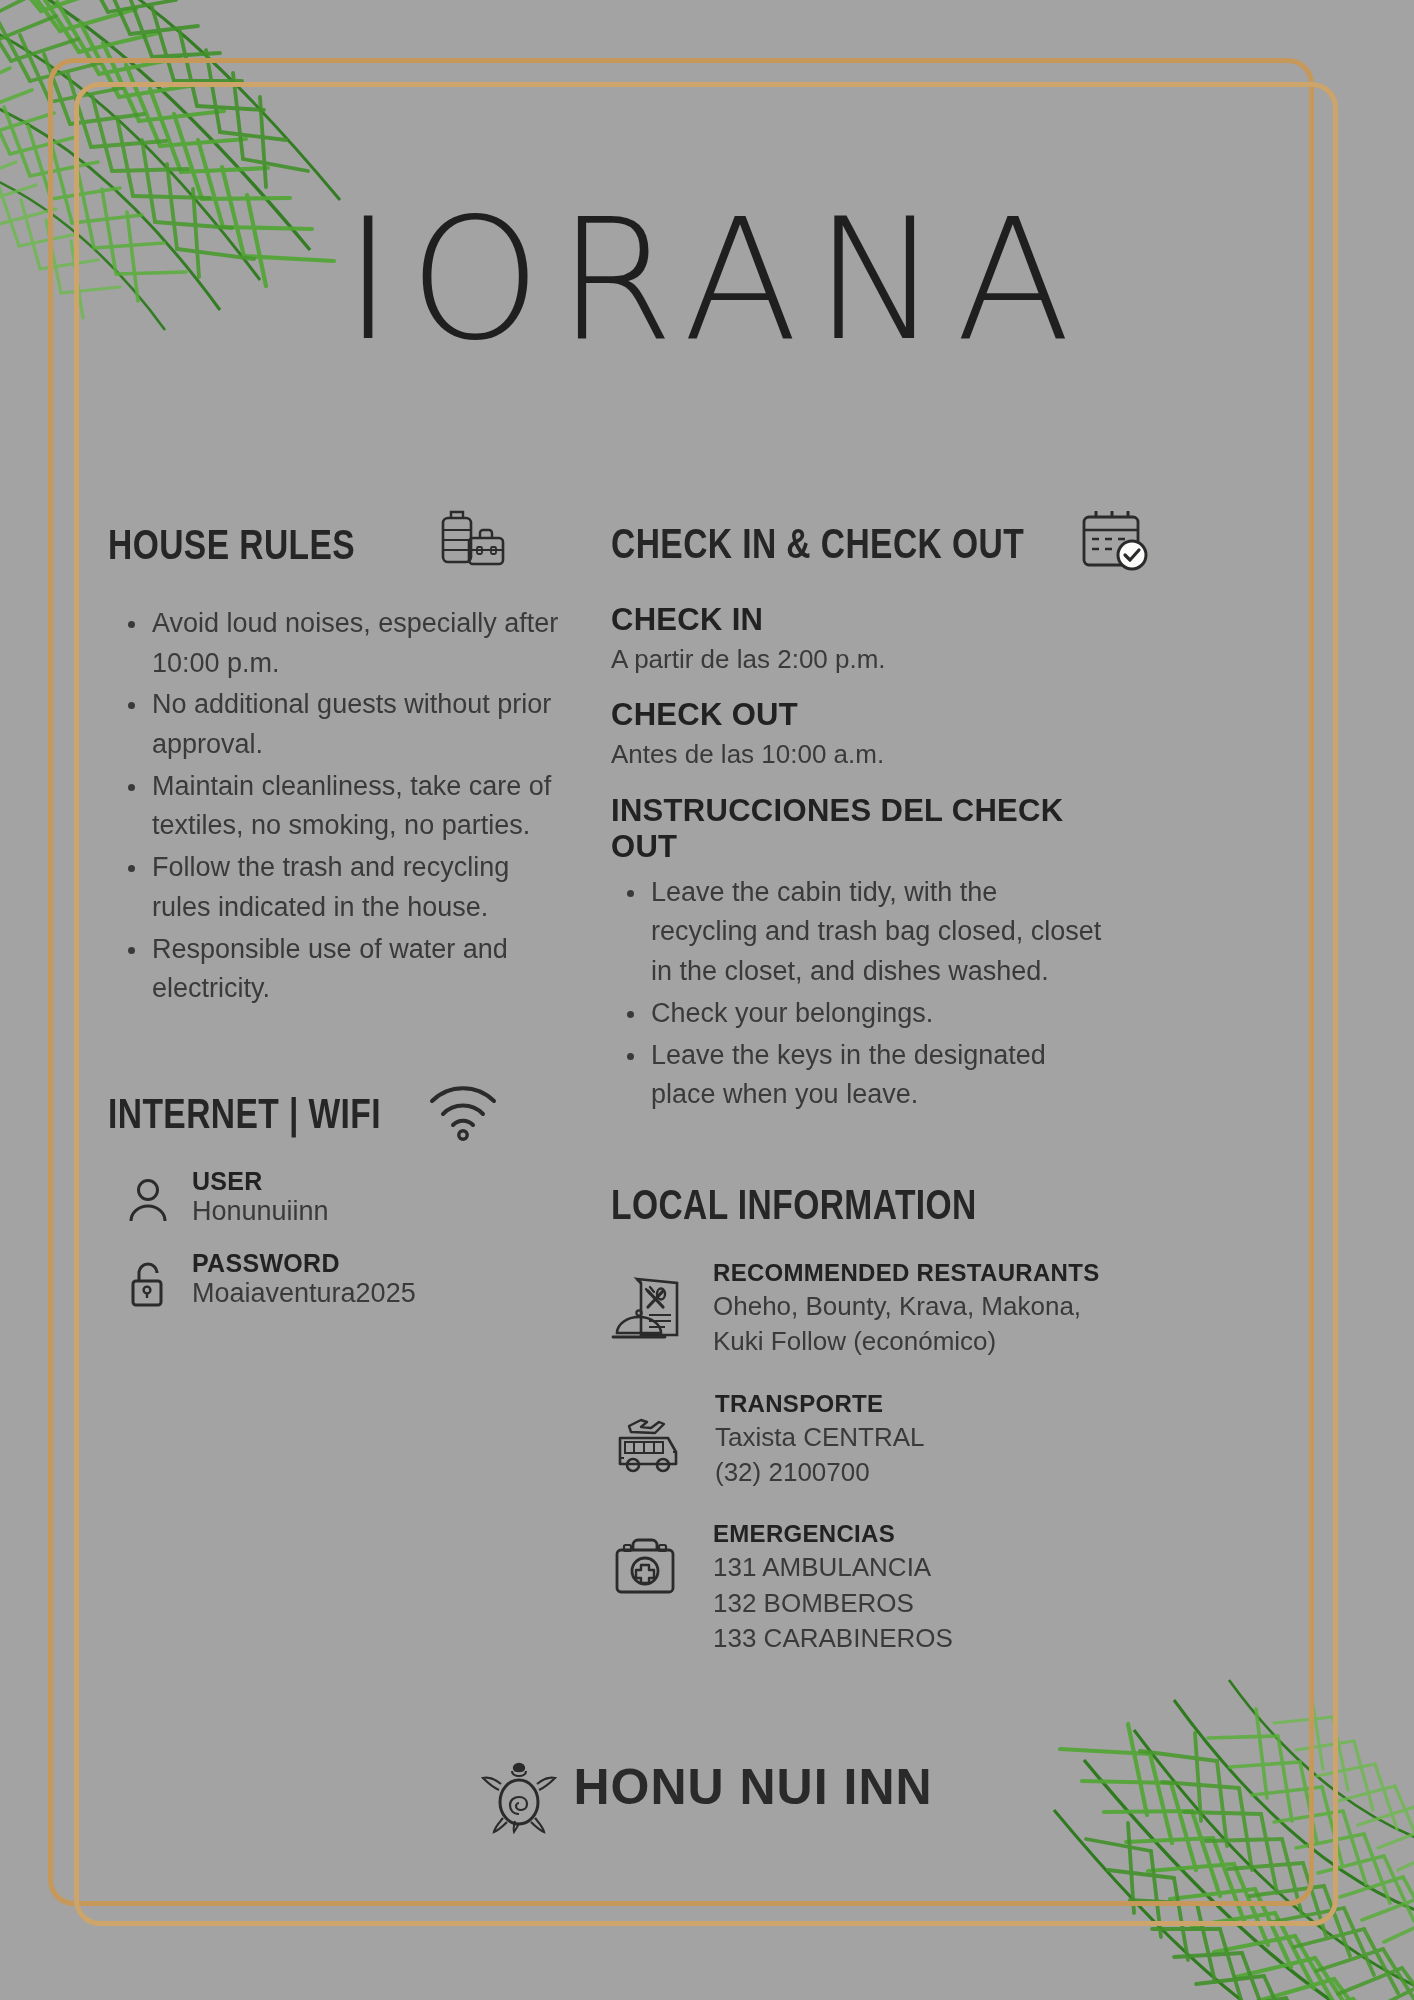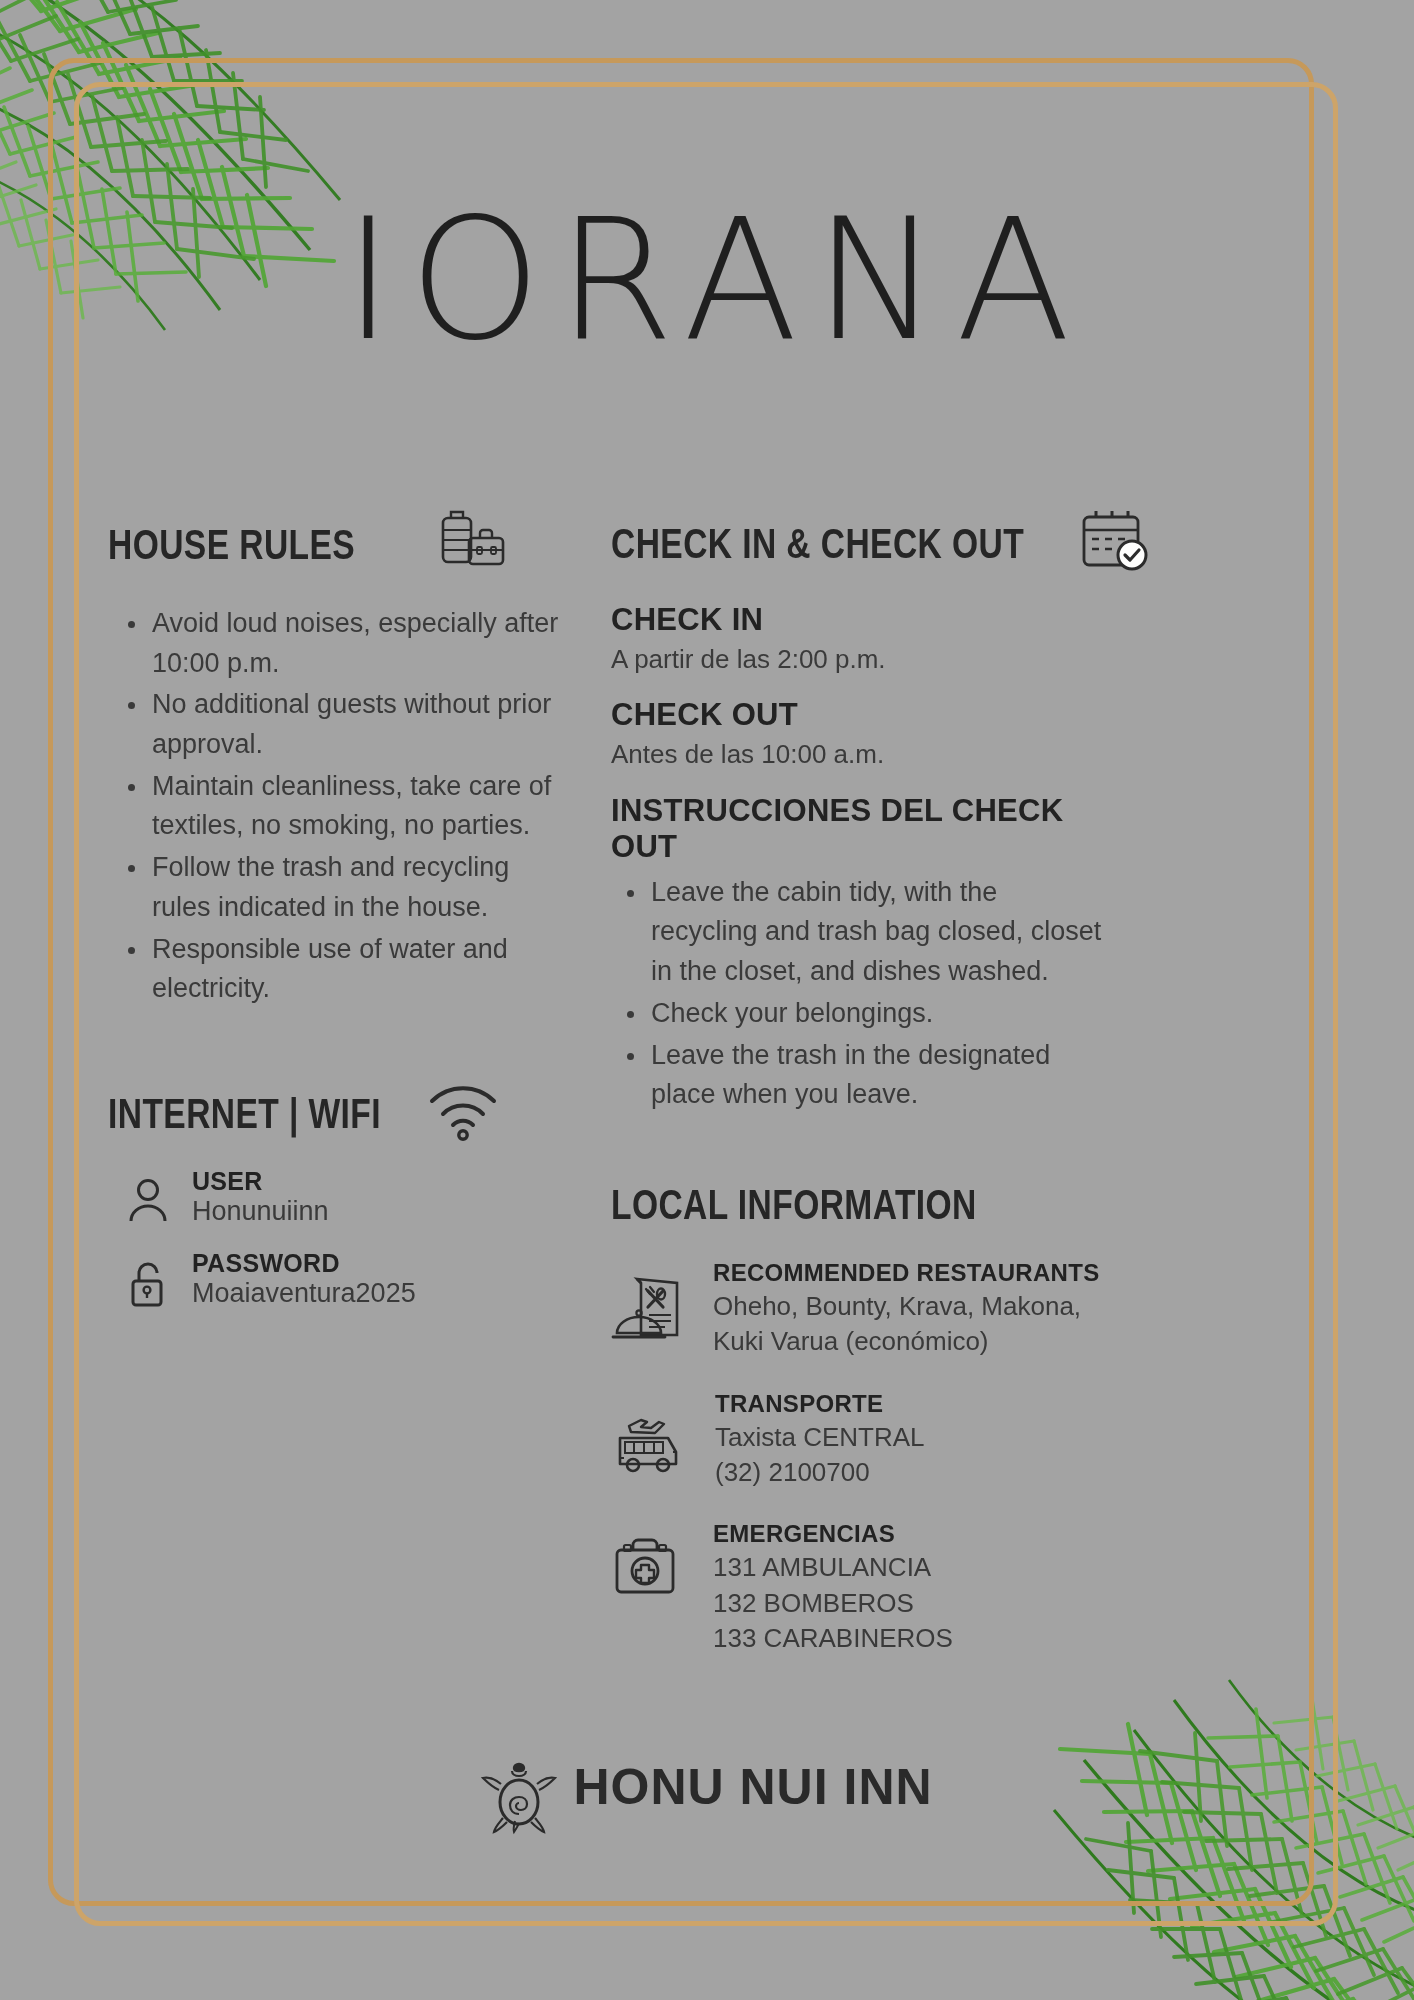--- a/index.html
+++ b/index.html
@@ -561,21 +561,21 @@
         <div class="sub-head">CHECK IN</div>
         <div class="sub-body">A partir de las 2:00 p.m.</div>
 
         <div class="sub-head">CHECK OUT</div>
         <div class="sub-body">Antes de las 10:00 a.m.</div>
 
         <div class="sub-head" style="margin-bottom:8px;">INSTRUCCIONES DEL CHECK OUT</div>
         <ul class="rules" style="padding-left:40px;">
           <li>Leave the cabin tidy, with the recycling and trash bag closed, closet in the closet, and dishes washed.</li>
           <li>Check your belongings.</li>
-          <li>Leave the trash in the designated place when you leave.</li>
+          <li>Leave the keys in the designated place when you leave.</li>
         </ul>
       </div>
 
       <div class="section" style="margin-top:66px;">
         <div class="sec-head" style="margin-bottom:30px;">
           <div class="sec-title">LOCAL INFORMATION</div>
         </div>
 
         <div class="info-row">
           <div class="info-icon">
@@ -586,21 +586,21 @@
               <path d="M37 20 L52 36 M52 20 L37 36" stroke-width="3.2" stroke-linecap="round"></path>
               <path d="M35 18 l4 5 M39 16 l4 5" stroke-width="2.2" stroke-linecap="round"></path>
               <ellipse cx="50" cy="23" rx="4" ry="5.5" stroke-width="2.4"></ellipse>
               <path d="M6 62 a22 16 0 0 1 44 0 Z"></path>
               <path d="M2 66 h52" stroke-width="2.8" stroke-linecap="round"></path>
               <circle cx="28" cy="42" r="2.6" stroke-width="2.2"></circle>
             </svg>
           </div>
           <div class="info-text">
             <div class="info-title">RECOMMENDED RESTAURANTS</div>
-            <div class="info-val">Oheho, Bounty, Krava, Makona, Kuki Varua (económico)</div>
+            <div class="info-val">Oheho, Bounty, Krava, Makona, Kuki Follow (económico)</div>
           </div>
         </div>
 
         <div class="info-row">
           <div class="info-icon">
             <svg width="78" height="72" viewBox="0 0 78 72" fill="none" stroke="#2b2b2b" stroke-width="2.6">
               <path d="M18 24 l12 -6 l6 2 l-6 5 l10 1 l8 -6 l5 2 l-9 9 l-24 -1 Z" stroke-linejoin="round" stroke-width="2.4"></path>
               <path d="M9 36 h48 l8 14 v12 h-56 Z" stroke-linejoin="round"></path>
               <path d="M14 40 h38 v11 h-38 Z" stroke-width="2"></path>
               <path d="M23 40 v11 M33 40 v11 M43 40 v11" stroke-width="2"></path>

